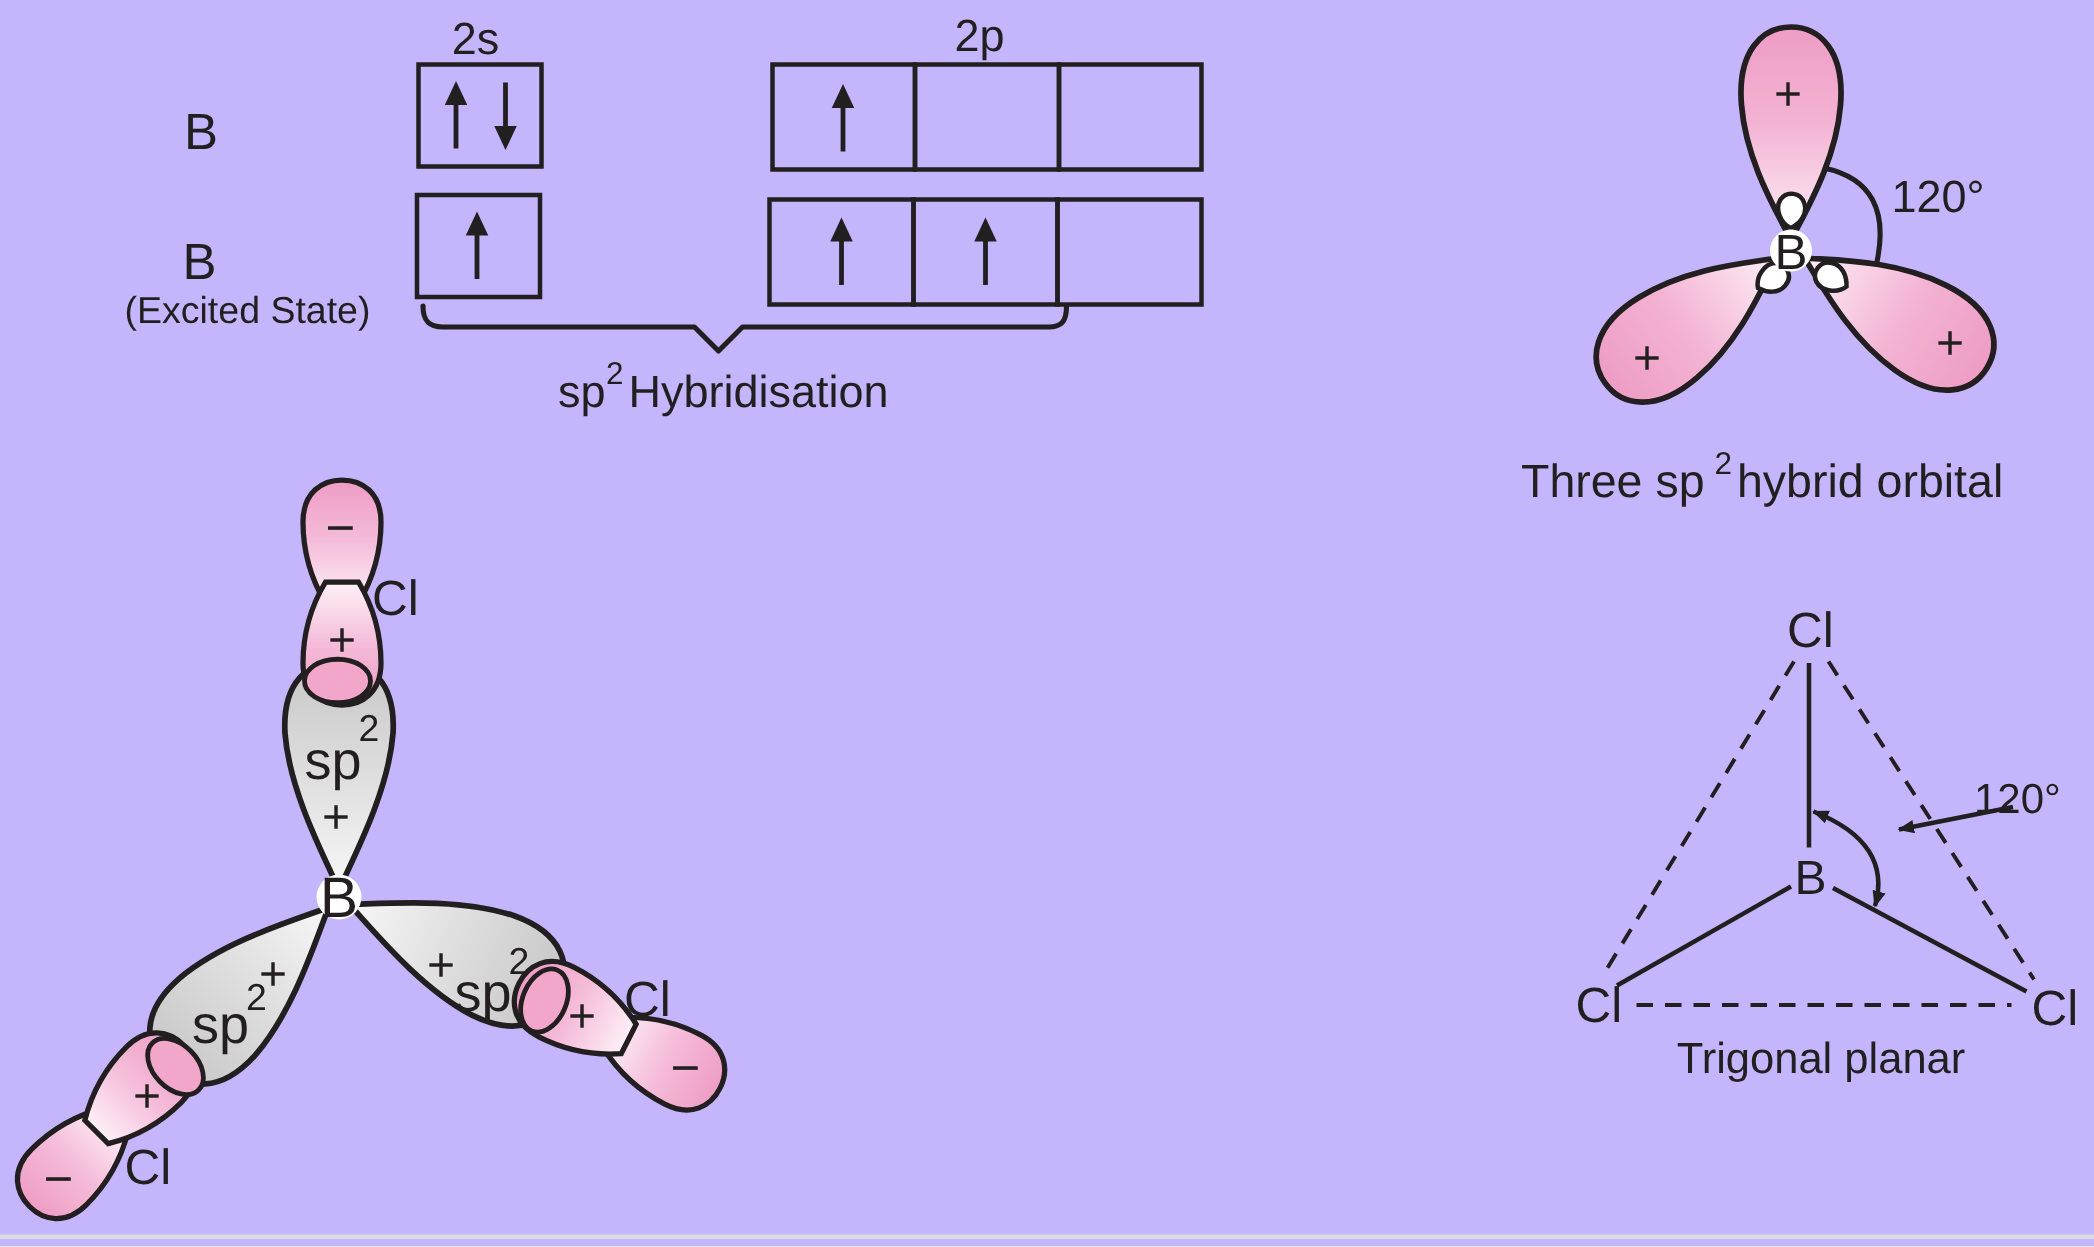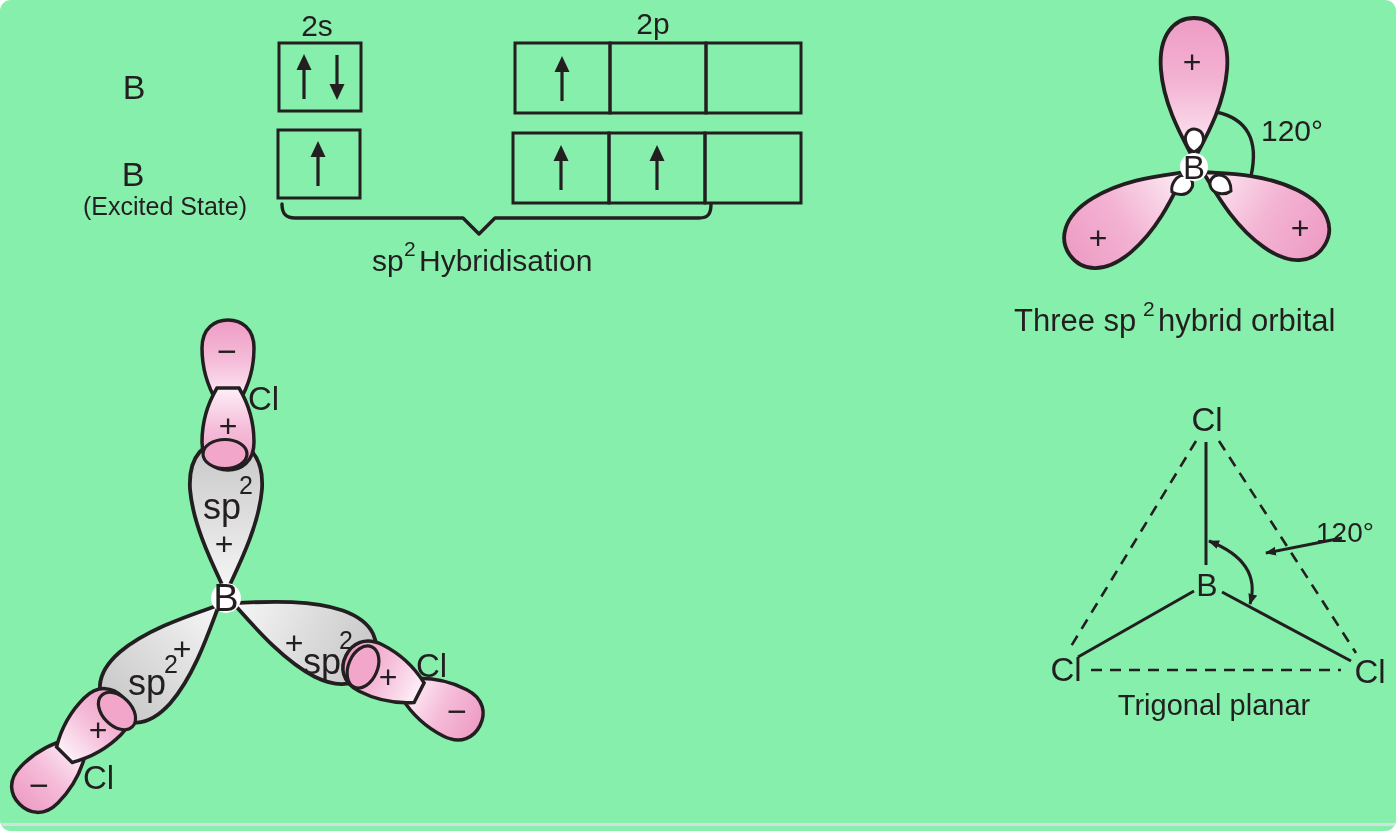--- a/index.html
+++ b/index.html
@@ -1,18 +1,18 @@
 <!DOCTYPE html>
 <html><head>
 <meta charset="utf-8">
 <style>
   html,body{margin:0;padding:0;background:#fff;}
   #stage{
-    position:relative;width:1396px;height:831px;background:#86efac;overflow:hidden;
-    font-family:"Liberation Sans", sans-serif;color:#231f20;border-radius:11px;
+    position:relative;width:1396px;height:831px;background:#c4b5fd;overflow:hidden;
+    font-family:"Liberation Sans", sans-serif;color:#231f20;
   }
   .panel{position:absolute;}
   svg text{fill:#231f20;font-family:"Liberation Sans", sans-serif;}
   #bottom-rule{position:absolute;left:0;top:823px;width:1396px;height:3px;background:#d9dde0;}
 </style>
 </head>
 <body>
 
 <div id="stage">
 

